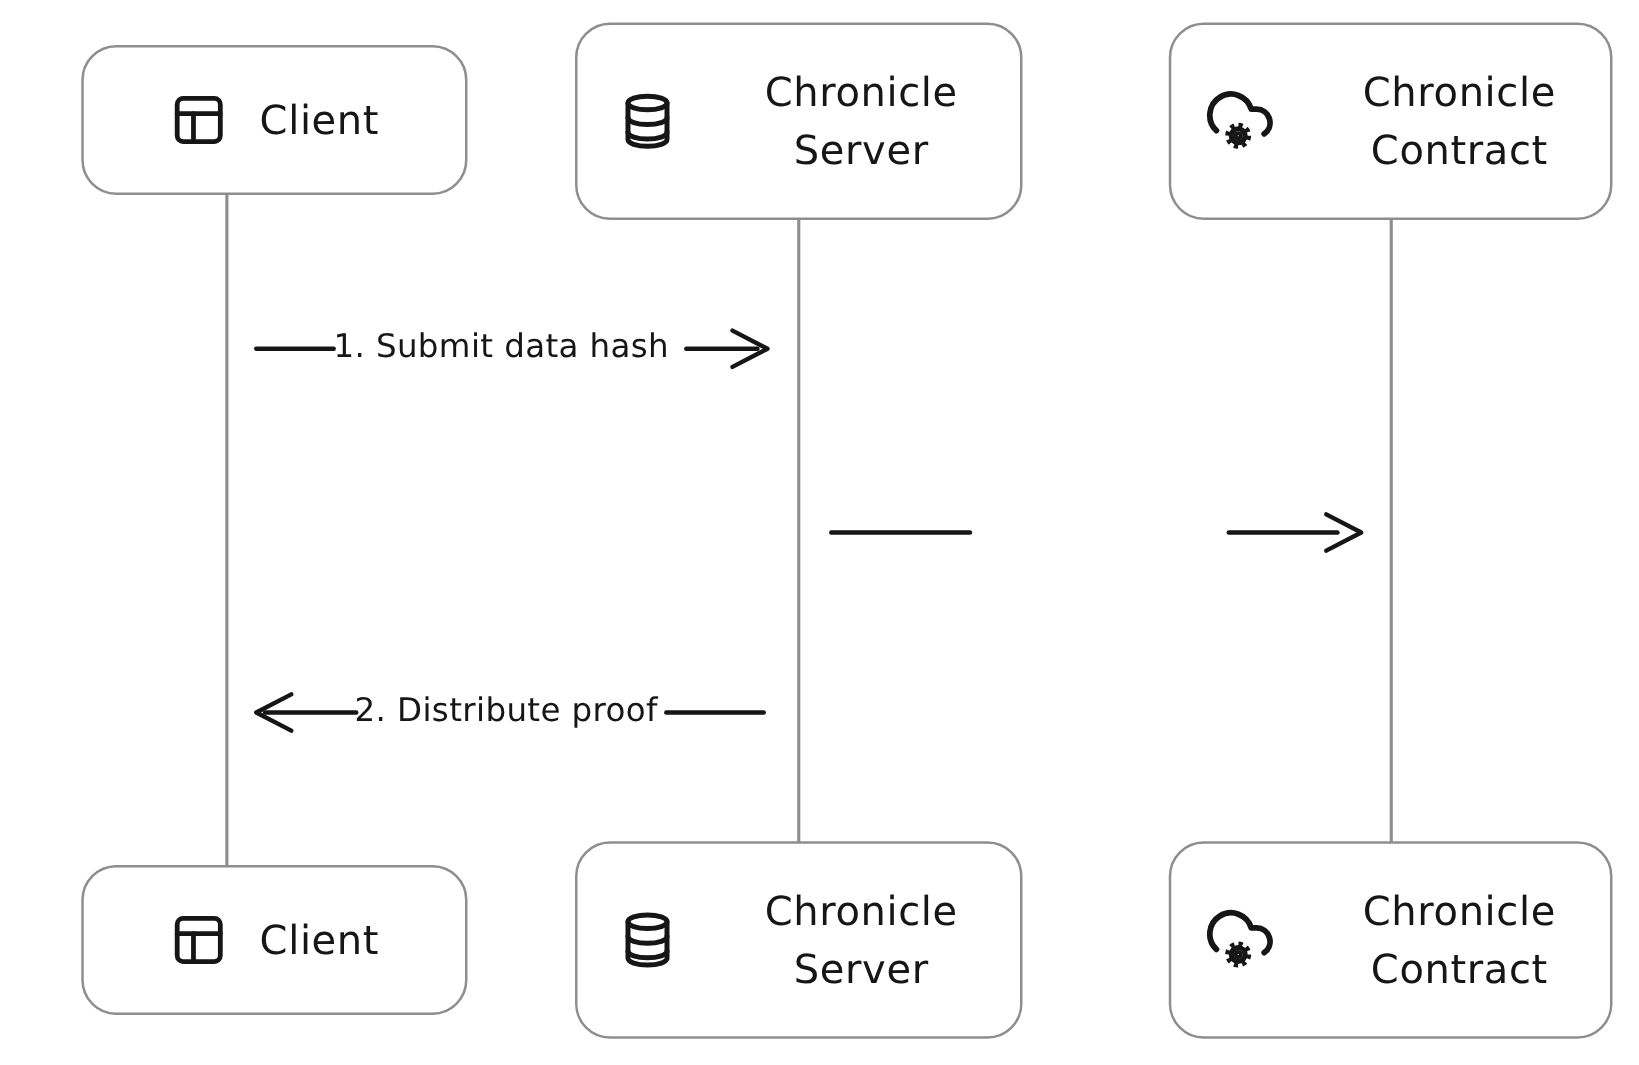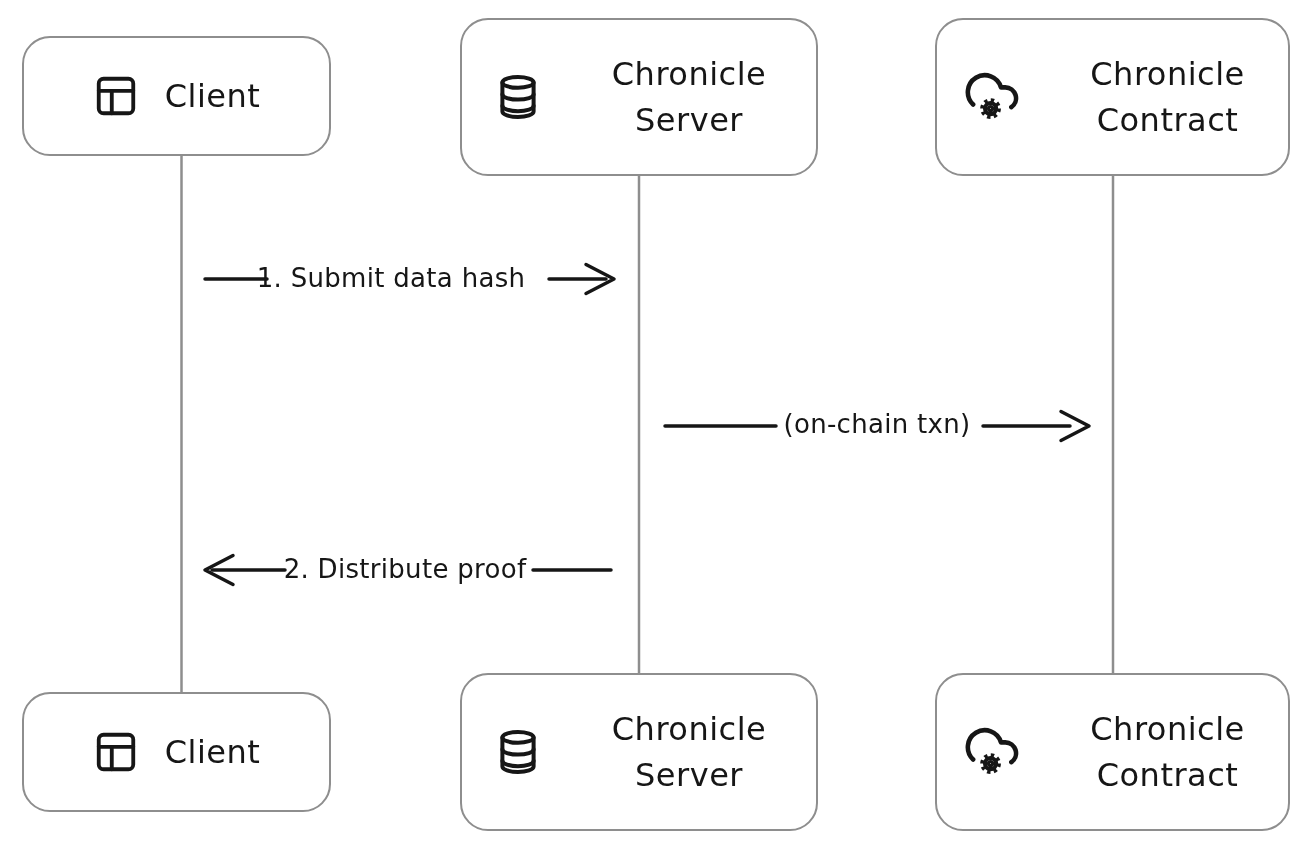--- a/index.html
+++ b/index.html
@@ -37,21 +37,21 @@
   .pbox {
     position: absolute;
     box-sizing: border-box;
     display: flex;
     align-items: center;
     justify-content: center;
     background: var(--bg, #ffffff);
     border: 2.5px solid var(--box-border, #8e8e8e);
     border-radius: 28px;
   }
-  .pbox.gap-sm { gap: 26px; }
+  .pbox.gap-sm { gap: 26px; margin-left: 43px; }
   .pbox.gap-lg { gap: 52px; }
   .icon {
     display: inline-flex;
     flex: 0 0 auto;
     color: var(--ink, #161616);
   }
   .plabel {
     font-size: 32px;
     line-height: 1.45;
     letter-spacing: 0.5px;
@@ -164,25 +164,24 @@
       <svg viewBox="0 0 24 24" width="58" height="58" fill="none" stroke="currentColor" stroke-width="1.9" stroke-linecap="round" stroke-linejoin="round">
         <path d="M4.2 15.1 A7 7 0 1 1 15.71 8 h1.79 a4.5 4.5 0 0 1 2.5 8.2"></path>
         <circle cx="11.4" cy="16.8" r="3.3" stroke-width="2" stroke-dasharray="1.3 1.29" stroke-linecap="butt"></circle>
         <circle cx="11.4" cy="16.8" r="2.3" stroke-width="1.7" fill="#ffffff"></circle>
         <circle cx="11.4" cy="16.8" r="0.85" stroke-width="1.3"></circle>
       </svg>
     </span>
     <span class="plabel wrap">Chronicle Contract</span>
   </div>
 
-  <div class="mlabel" style="left:391px; top:278px;">
+  <div class="mlabel" style="left:401px; top:278px;">
     <div>1. Submit data hash</div>
   </div>
 
   <div class="mlabel" style="left:877px; top:424px;">
-    <div>(on-chain txn)</div>
   </div>
 
   <div class="mlabel" style="left:405px; top:569px;">
     <div>2. Distribute proof</div>
   </div>
 
 </div>
 
 </body></html>

